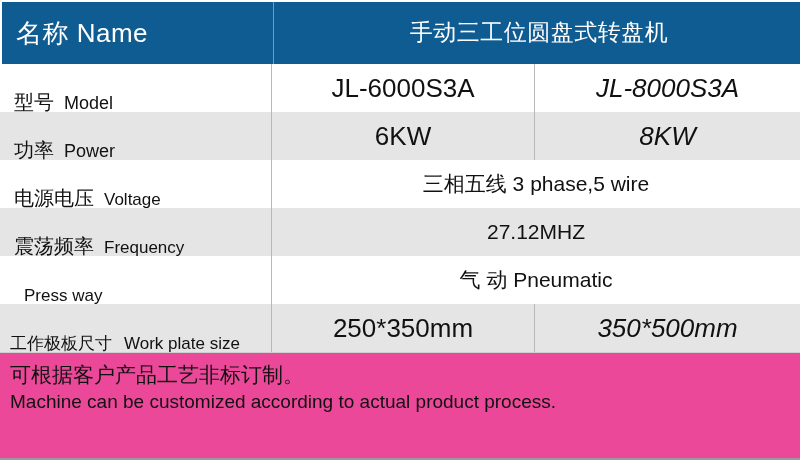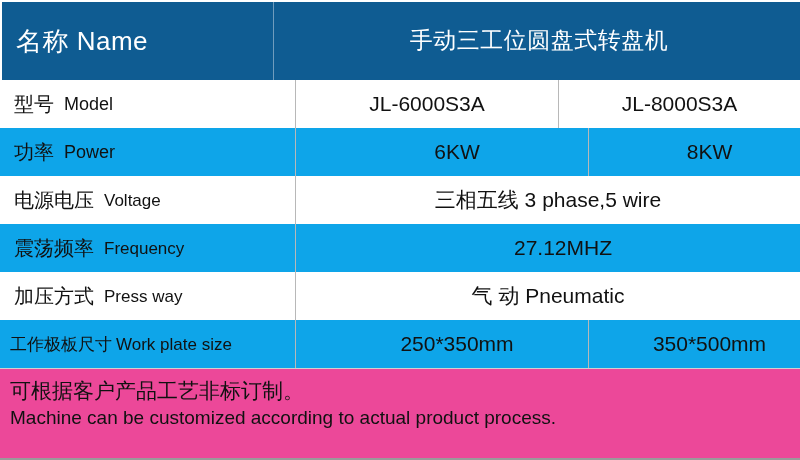--- a/index.html
+++ b/index.html
@@ -21,21 +21,21 @@
     height: 460px;
     box-sizing: border-box;
     background: #ffffff;
     display: flex;
     flex-direction: column;
   }
 
   
   .header-row {
     display: flex;
-    height: 80px;
+    height: 64px;
     background: #0f5c92;
     border-top: 2px solid #ffffff;
     border-left: 2px solid #ffffff;
     border-right: 0;
     box-sizing: border-box;
   }
   .header-name-cell {
     width: 272px;
     box-sizing: border-box;
     display: flex;
@@ -80,28 +80,27 @@
     display: flex;
     flex-direction: column;
   }
   .spec-row {
     display: flex;
     height: 48px;
     box-sizing: border-box;
     background: #ffffff;
   }
   .spec-row.alt {
-    background: #0ea5e9;
-    gap: 30px;
+    background: #e5e5e5;
   }
   .row-label {
-    width: 296px;
-    box-sizing: border-box;
-    display: flex;
-    align-items: center;
+    width: 272px;
+    box-sizing: border-box;
+    display: flex;
+    align-items: flex-end;
     padding-left: 14px;
     padding-right: 6px;
     border-right: 1px solid #b8b8b8;
     white-space: nowrap;
   }
   .row-label .cn {
     font-size: 20px;
     line-height: 1;
   }
   .row-label .en {
@@ -111,40 +110,41 @@
   }
   
   .row-label.tight {
     padding-left: 10px;
   }
   .row-label.tight .cn {
     font-size: 17px;
   }
   .row-label.tight .en {
     font-size: 17px;
-    margin-left: 4px;
+    margin-left: 12px;
   }
   .row-label.small .en {
     font-size: 17px;
   }
 
   .val-cell {
     width: 263px;
     box-sizing: border-box;
     display: flex;
     align-items: center;
     justify-content: center;
     border-right: 1px solid #b8b8b8;
-    font-size: 21px;
+    font-size: 26px;
     white-space: nowrap;
   }
   .val-cell.last {
     flex: 1;
     width: auto;
     border-right: 0;
+    font-style: italic;
   }
   .val-cell.merged {
     flex: 1;
     width: auto;
     border-right: 0;
     font-size: 21px;
   }
 
   
   .footer-note {
@@ -215,21 +215,20 @@
     <div class="spec-row alt">
       <div class="row-label small">
         <span class="cn">震荡频率</span>
         <span class="en">Frequency</span>
       </div>
       <div class="val-cell merged">27.12MHZ</div>
     </div>
 
     <div class="spec-row">
       <div class="row-label small">
-        <span class="cn">加压方式</span>
         <span class="en">Press way</span>
       </div>
       <div class="val-cell merged">气 动 Pneumatic</div>
     </div>
 
     <div class="spec-row alt">
       <div class="row-label tight">
         <span class="cn">工作极板尺寸</span>
         <span class="en">Work plate size</span>
       </div>

